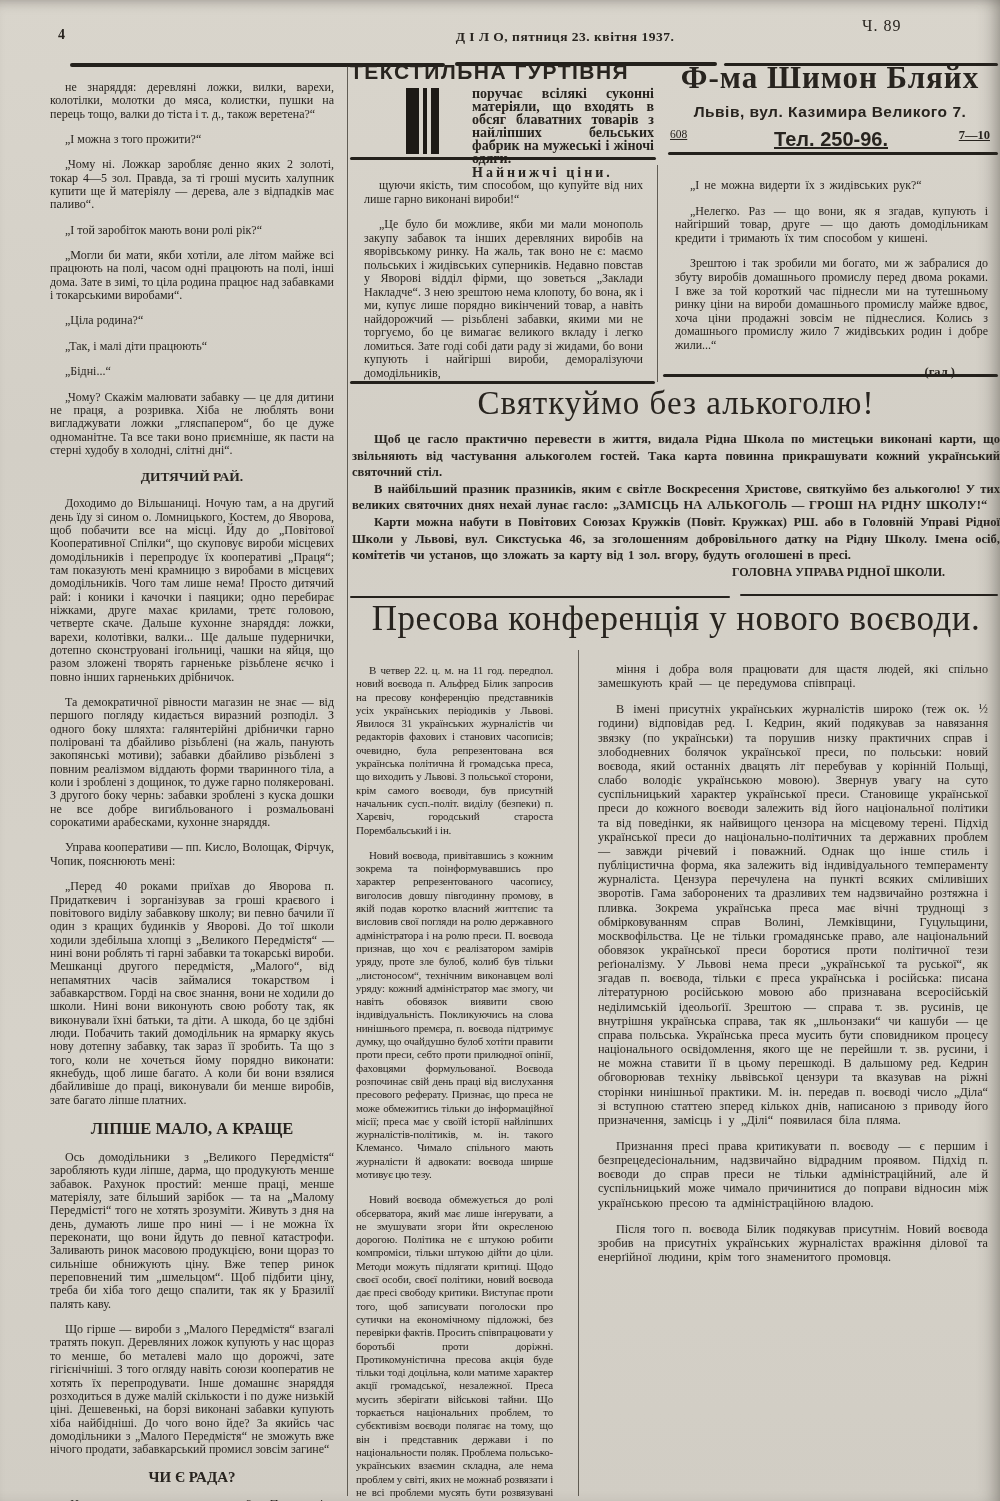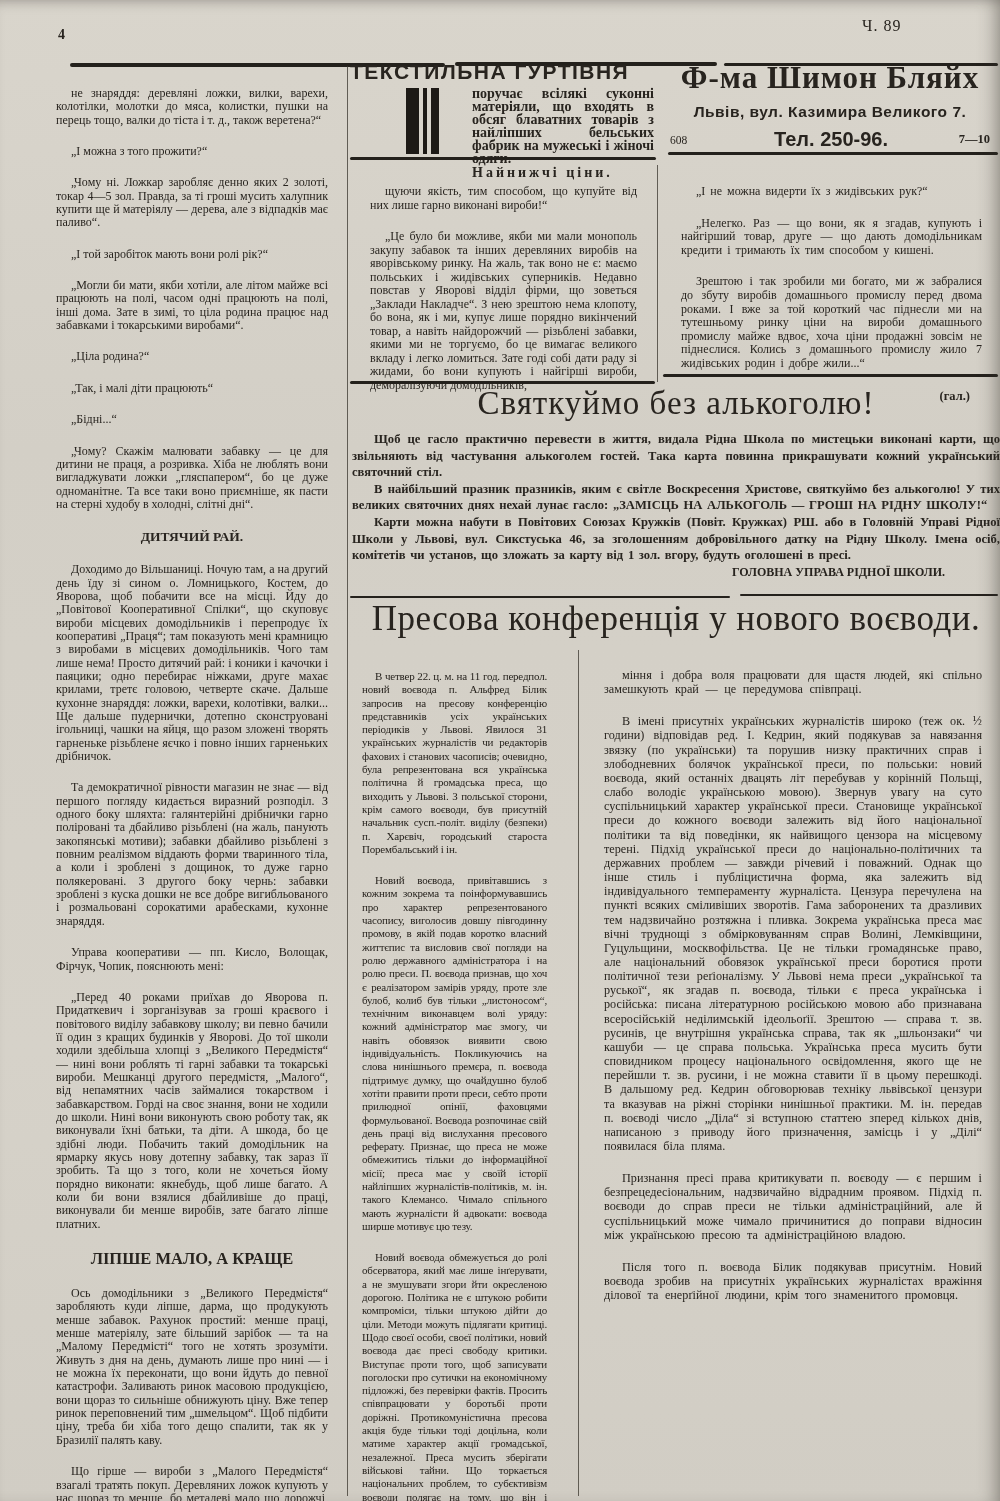--- a/index.html
+++ b/index.html
@@ -9,47 +9,47 @@
   .page{position:absolute;inset:0;}
   .page::after{content:"";position:absolute;inset:0;pointer-events:none;
        box-shadow:inset -14px 0 18px -10px rgba(60,55,48,.45), inset 0 10px 14px -10px rgba(60,55,48,.35);}
   .abs{position:absolute;}
   .hr{position:absolute;background:#24211c;border-radius:2px;}
   .vr{position:absolute;width:1px;background:rgba(58,53,46,.75);}
   .pagenum{left:58px;top:27px;font-weight:bold;font-size:14px;}
   .masthead{left:365px;top:29px;width:400px;text-align:center;font-weight:bold;font-size:13.5px;letter-spacing:.5px;}
   .issue{left:862px;top:17px;font-weight:normal;font-size:16px;letter-spacing:1px;}
   
-  .col p{margin:18px;text-indent:15px;text-align:justify;}
+  .col p{margin:12px;text-indent:15px;text-align:justify;}
   .left-col{left:38px;top:69px;width:308px;}
   .left-col p{font-size:12px;line-height:13.35px;}
   .sub{margin:4px 0 2px;text-align:center;font-weight:bold;font-size:13.5px;text-indent:0;}
   .sub.big{font-size:16.5px;margin:0 0 4px;}
   .sub.med{font-size:15px;margin:6px 0 3px;}
   .mid-col{left:352px;top:167px;width:303px;}
   .mid-col p{font-size:12px;line-height:13.5px;}
   .right-col{left:663px;top:167px;width:337px;}
   .right-col p{font-size:12px;line-height:13.6px;word-spacing:2px;}
-  .gal{text-align:right;padding-right:30px;font-weight:bold;font-size:12.5px;margin-top:3px;}
+  .gal{text-align:right;padding-right:45px;font-weight:bold;font-size:12.5px;margin-top:3px;}
   
   .tex{left:350px;top:60px;width:306px;height:100px;}
   .tex-title{position:absolute;left:0;top:0;width:100%;font-family:"Liberation Sans","DejaVu Sans",sans-serif;
        font-weight:bold;font-size:21px;letter-spacing:1.5px;}
   .tex-logo{position:absolute;left:56px;top:28px;height:66px;display:flex;gap:4px;}
   .tex-logo .bar{background:#1d1a16;height:100%;}
   .b1{width:13px;} .b2{width:4px;} .b3{width:8px;}
   .tex-body{position:absolute;left:122px;top:27px;width:182px;font-weight:bold;font-size:14px;
        line-height:13px;text-align:justify;}
   .tex-slogan{display:block;font-weight:bold;letter-spacing:3px;margin-top:1px;}
   
   .bleich{left:660px;top:60px;width:340px;}
   .bl-name{text-align:center;font-weight:bold;font-size:31px;letter-spacing:1px;}
   .bl-addr{text-align:center;font-family:"Liberation Sans","DejaVu Sans",sans-serif;font-weight:bold;
        font-size:15.5px;margin-top:7px;letter-spacing:.5px;}
-  .bl-row{display:flex;justify-content:space-between;align-items:center;margin-top:7px;padding:0 10px;}
+  .bl-row{display:flex;justify-content:space-between;align-items:flex-start;margin-top:7px;padding:0 10px;text-decoration:underline;}
   .bl-num{font-size:11.5px;}
   .bl-tel{font-family:"Liberation Sans","DejaVu Sans",sans-serif;font-weight:bold;font-size:20px;margin-left:16px;}
   .bl-dates{font-size:12.5px;font-weight:bold;}
   
   .alc{left:352px;top:385px;width:648px;}
   .alc-head{text-align:center;font-size:33px;letter-spacing:1px;}
   .alc-body{margin-top:9px;}
   .alc-body p{margin:0;text-indent:22px;text-align:justify;font-weight:bold;font-size:12.6px;
        line-height:16.6px;word-spacing:1.5px;}
   .alc-sig{text-align:right;padding-right:55px;font-weight:bold;font-size:12px;line-height:16.6px;}
@@ -59,20 +59,21 @@
   .pc-col1 p{font-size:11px;line-height:13.3px;letter-spacing:-.2px;text-indent:13px;}
   .pc-col2{left:586px;top:650px;width:414px;}
   .pc-col2 p{font-size:12.2px;line-height:14.15px;word-spacing:3.5px;text-indent:18px;}
 </style>
 </head>
 <body>
 
 <div class="page">
 
   <div class="abs pagenum">4</div>
+  <div class="abs masthead">Д І Л О,  пятниця  23. квітня  1937.</div>
   <div class="abs issue">Ч. 89</div>
   <div class="hr" style="left:70px;top:63px;width:375px;height:4px;"></div>
   <div class="hr" style="left:455px;top:62px;width:262px;height:4px;"></div>
   <div class="hr" style="left:724px;top:63px;width:274px;height:3px;"></div>
 
   <div class="vr" style="left:347px;top:66px;height:1430px;"></div>
   <div class="vr" style="left:657px;top:165px;height:217px;"></div>
   <div class="vr" style="left:578px;top:650px;height:846px;"></div>
 
   <div class="abs col left-col">

